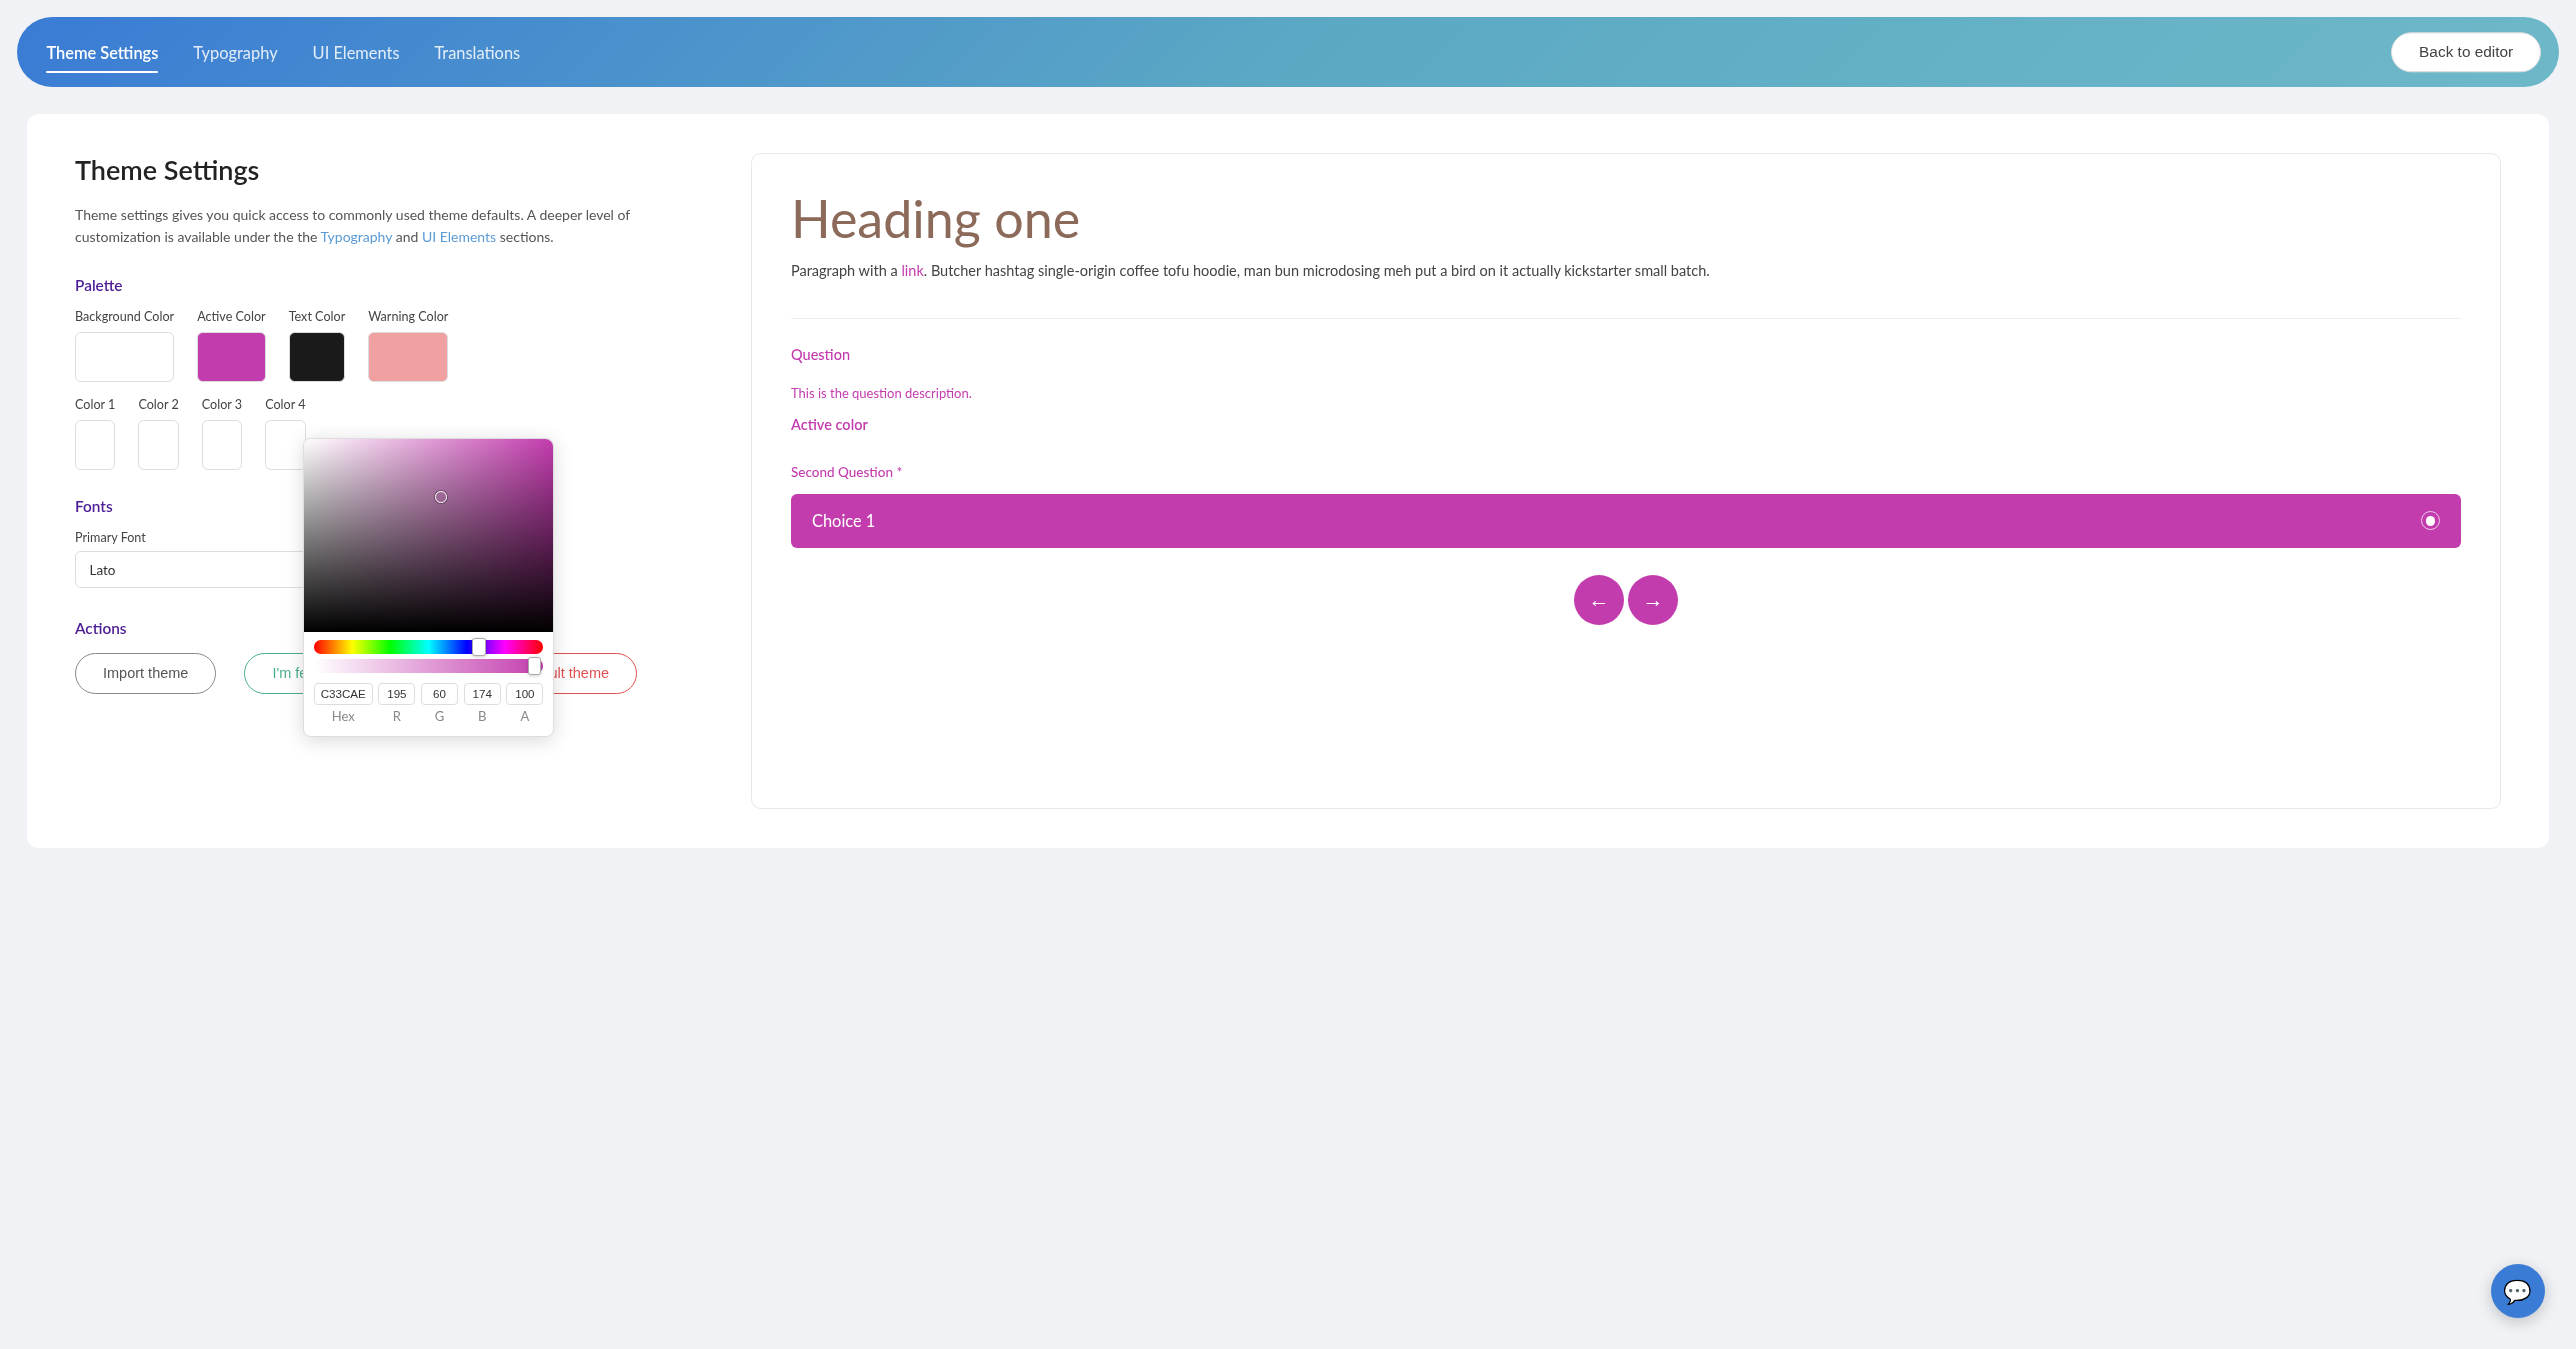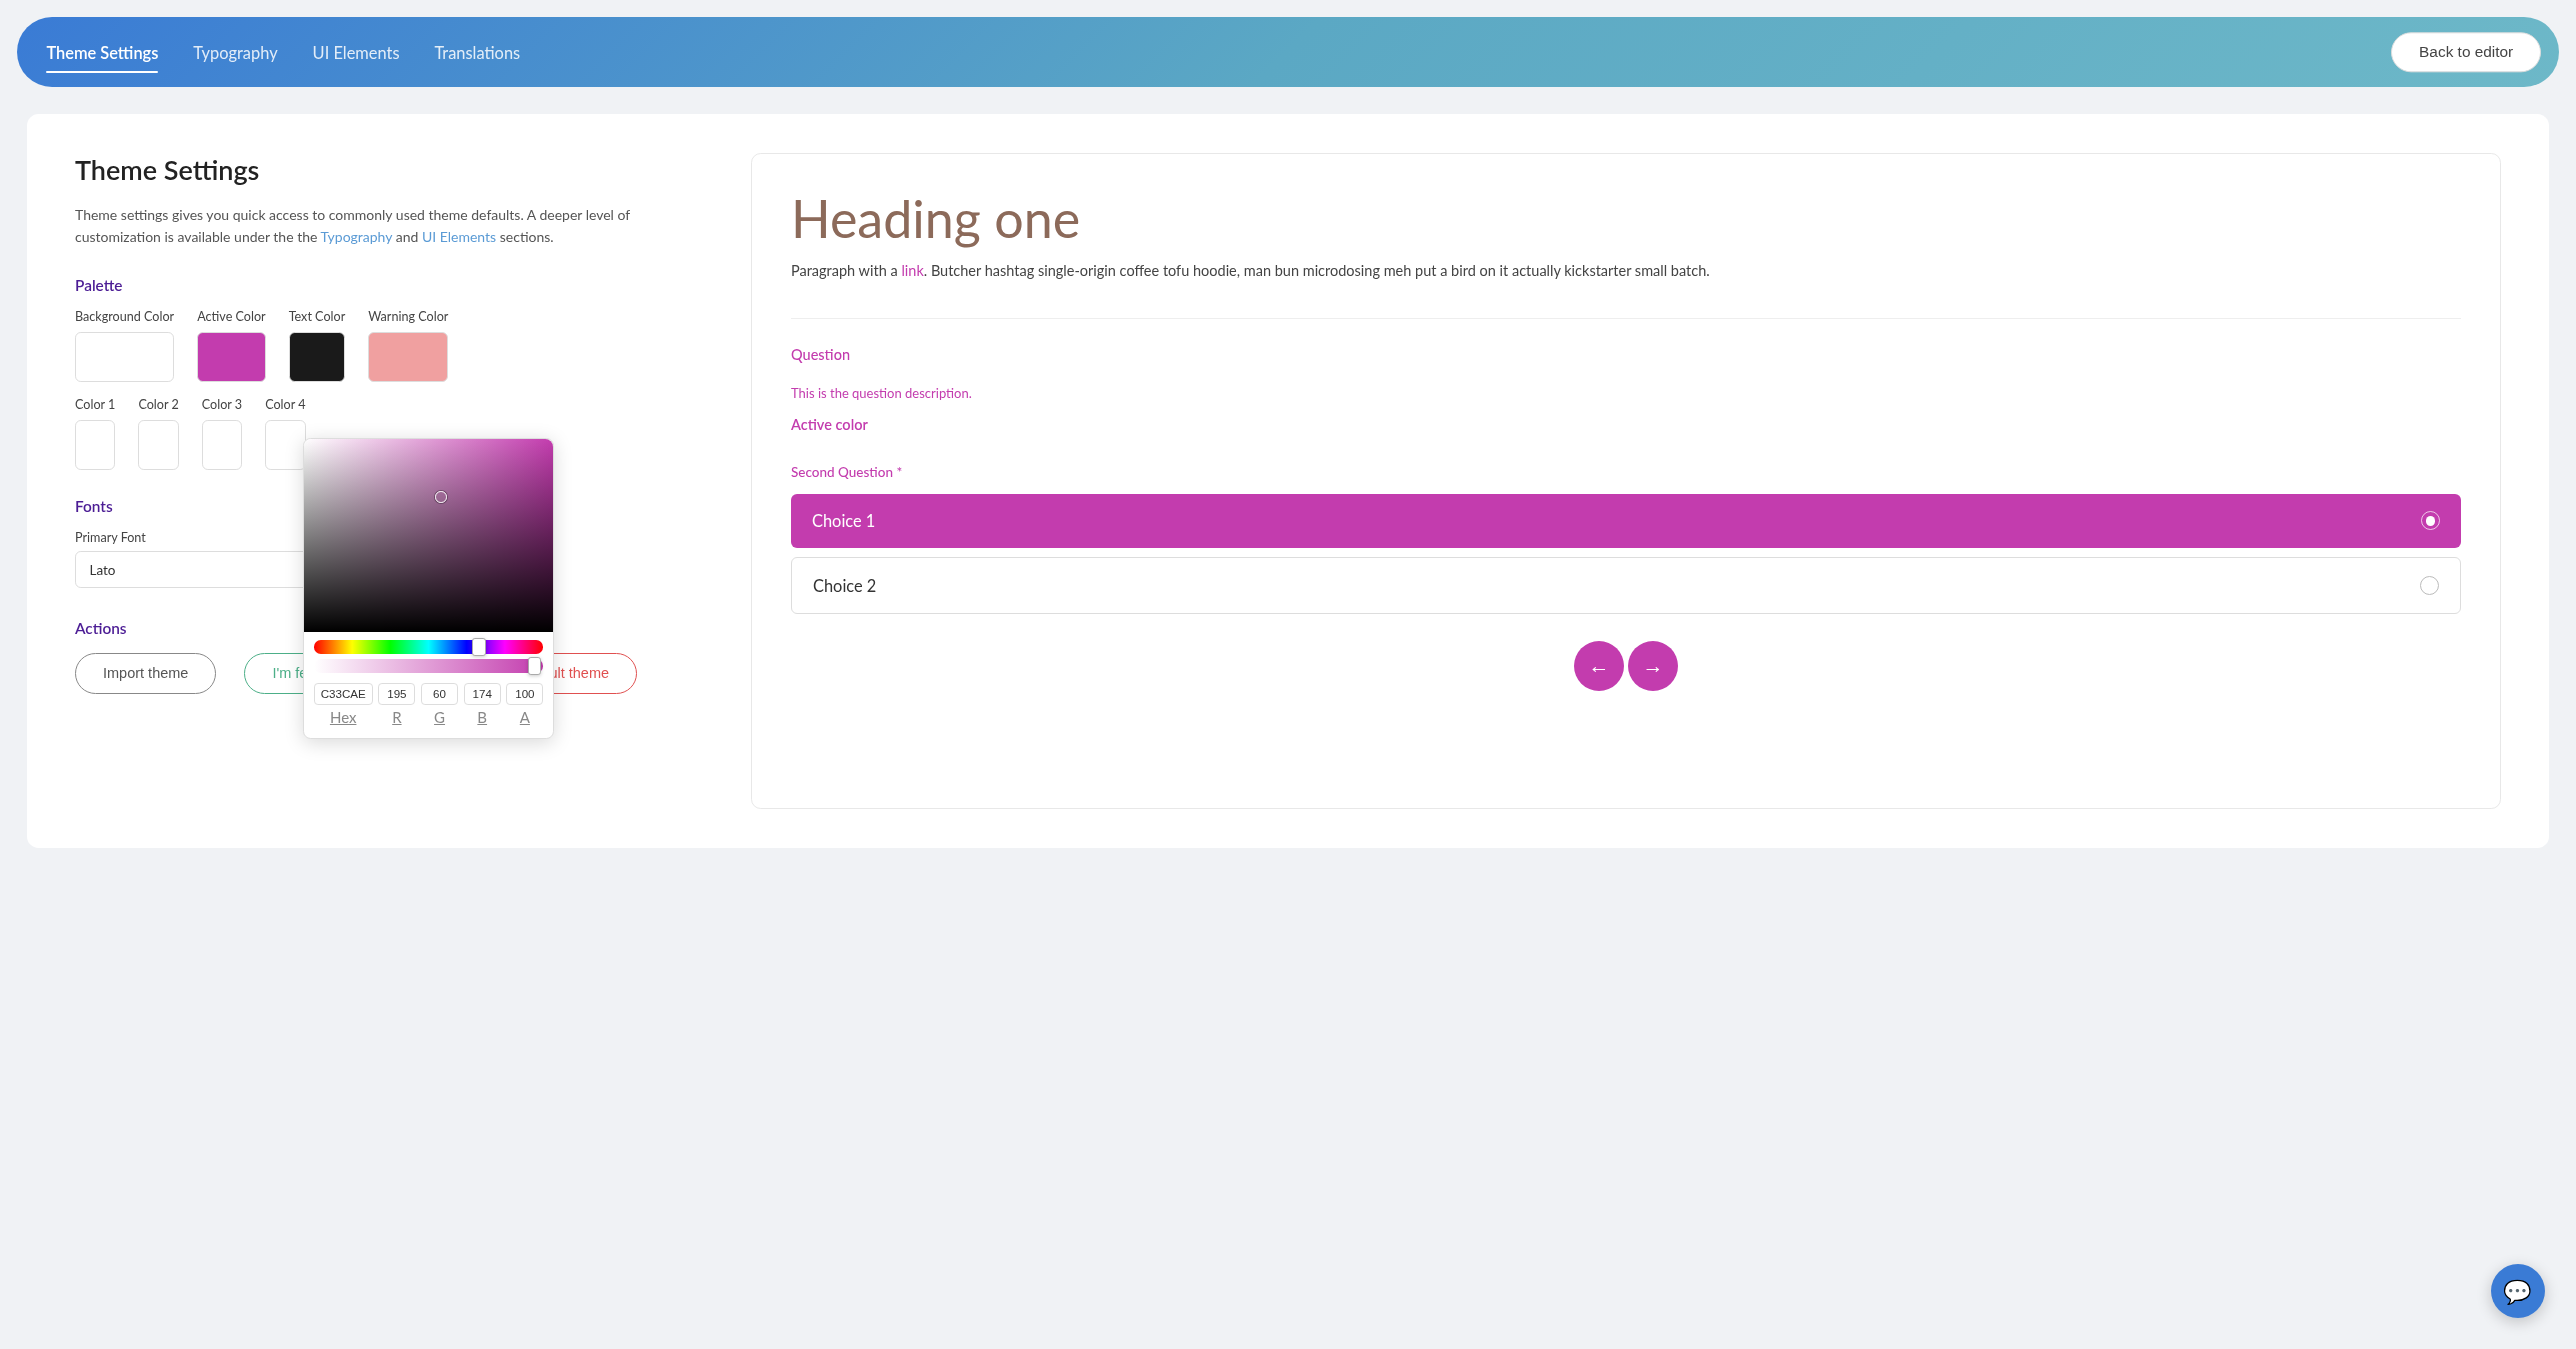--- a/index.html
+++ b/index.html
@@ -211,23 +211,22 @@
     .picker-input-group input {
       width: 100%;
       border: 1px solid #ddd;
       border-radius: 3.9px;
       padding: 3.9px 3.9px;
       font-size: 11.6px;
       text-align: center;
       color: #333;
     }
     .picker-input-group label {
-      font-size: 15px;
+      font-size: 13px;
       color: #888;
-      text-decoration: underline;
     }
     .picker-input-hex { flex: 1.6; }
     .picker-input-r { flex: 1; }
     .picker-input-g { flex: 1; }
     .picker-input-b { flex: 1; }
     .picker-input-a { flex: 1; }
 
     
     .fonts-section {
       margin-top: 27px;
@@ -564,24 +563,20 @@
     <div class="preview-question-label">Question</div>
     <div class="preview-question-desc">This is the question description.</div>
     <div class="preview-active-color">Active color</div>
     <div class="preview-second-question-label">
       <span>Second Question</span><span class="required-star"> *</span>
     </div>
     <div class="choice-option selected">
       <span>Choice 1</span>
       <div class="radio-circle filled"></div>
     </div>
-    <div class="choice-option unselected">
-      <span>Choice 2</span>
-      <div class="radio-circle empty-dark"></div>
-    </div>
     <div class="preview-nav-buttons">
       <button class="nav-arrow-btn">←</button>
       <button class="nav-arrow-btn">→</button>
     </div>
   </div>
 
 </div>
 
 <div class="chat-bubble">
   <span class="chat-bubble-icon">💬</span>

